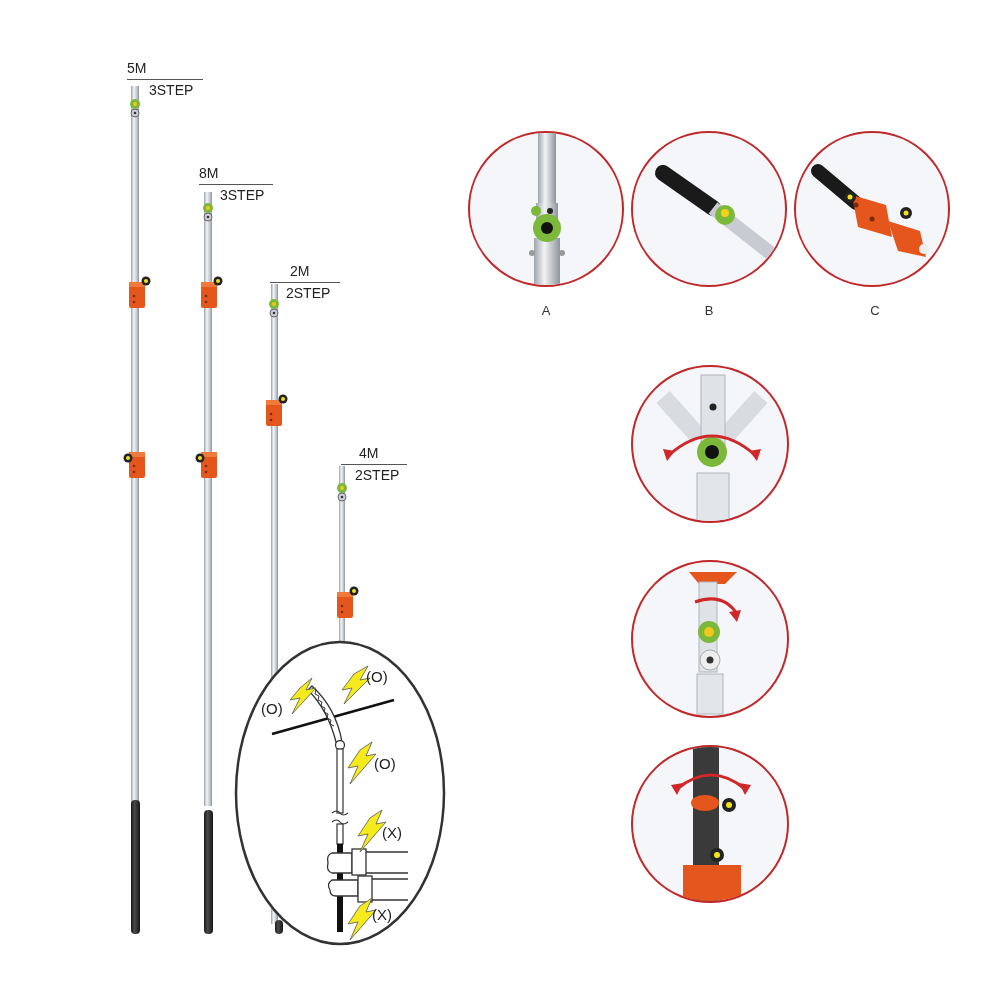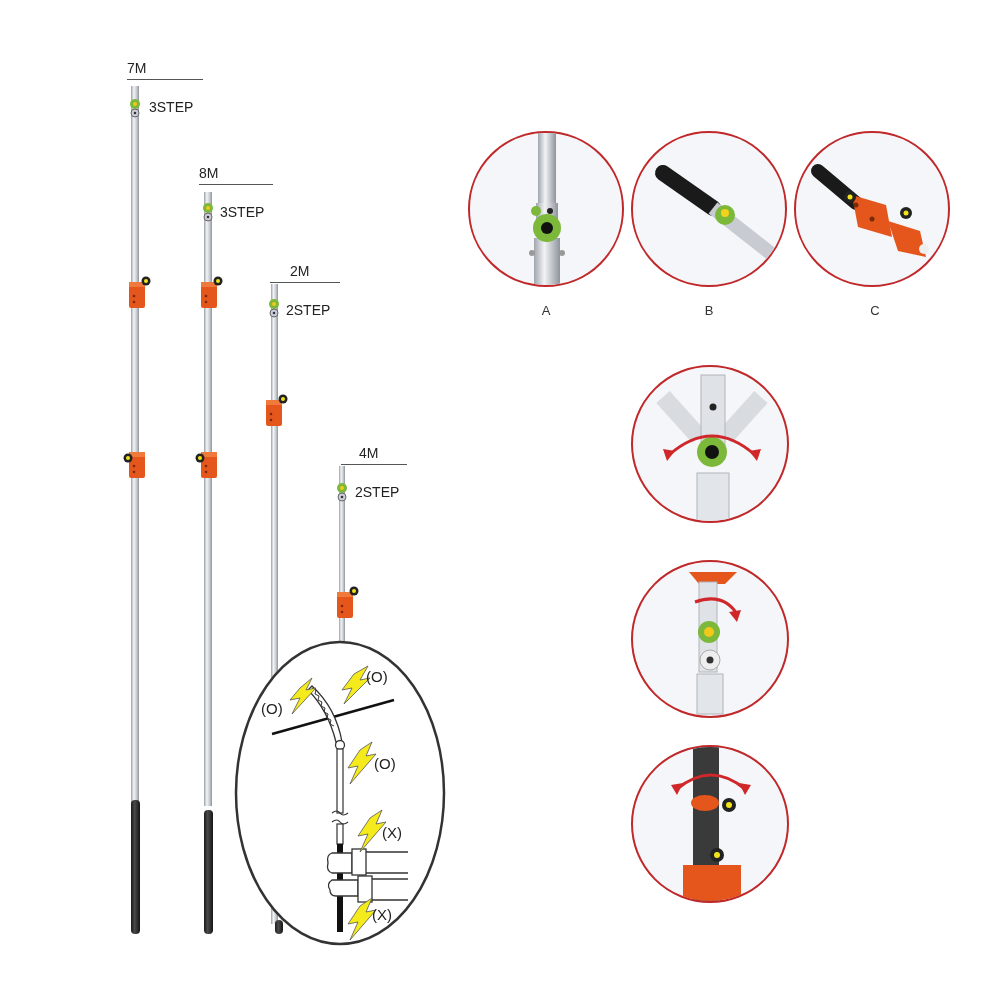--- a/index.html
+++ b/index.html
@@ -1,21 +1,21 @@
 <!DOCTYPE html>
 <html><head>
 <meta charset="utf-8">
 <style>
   html,body{margin:0;padding:0;background:#fff;}
   body{width:1000px;height:1000px;position:relative;overflow:hidden;font-family:"Liberation Sans",sans-serif;color:#222;}
   .abs{position:absolute;}
   .pole-label{position:absolute;font-size:14px;line-height:16px;color:#222;}
   .pole-label .len{position:absolute;left:0;top:0;}
   .pole-label .rule{position:absolute;left:0;top:19px;height:1px;background:#555;}
-  .pole-label .step{position:absolute;top:39px;}
+  .pole-label .step{position:absolute;top:22px;}
   .circle{position:absolute;border:2px solid #c0282a;border-radius:50%;background:#f4f6f9;overflow:hidden;box-sizing:border-box;}
   .cap{position:absolute;font-size:13px;color:#333;text-align:center;width:40px;}
   svg{display:block;}
 </style>
 </head>
 <body>
 
 <svg class="abs" style="left:0;top:0" width="460" height="1000" viewBox="0 0 460 1000">
   <defs>
     <linearGradient id="alu" x1="0" x2="1">
@@ -77,21 +77,21 @@
   </g>
 
   <g>
     <rect x="339" y="466" width="6" height="180" fill="url(#alu)"></rect>
     <use href="#headKnob" x="342" y="488"></use>
     <use href="#clampR" x="345" y="604"></use>
   </g>
 </svg>
 
 <div class="pole-label" style="left:127px;top:60px;width:80px;">
-  <span class="len">7M</span>
+  <span class="len">5M</span>
   <div class="rule" style="width:76px"></div>
   <span class="step" style="left:22px">3STEP</span>
 </div>
 <div class="pole-label" style="left:199px;top:165px;width:80px;">
   <span class="len">8M</span>
   <div class="rule" style="width:74px"></div>
   <span class="step" style="left:21px">3STEP</span>
 </div>
 <div class="pole-label" style="left:270px;top:263px;width:80px;">
   <span class="len" style="left:20px">2M</span>

